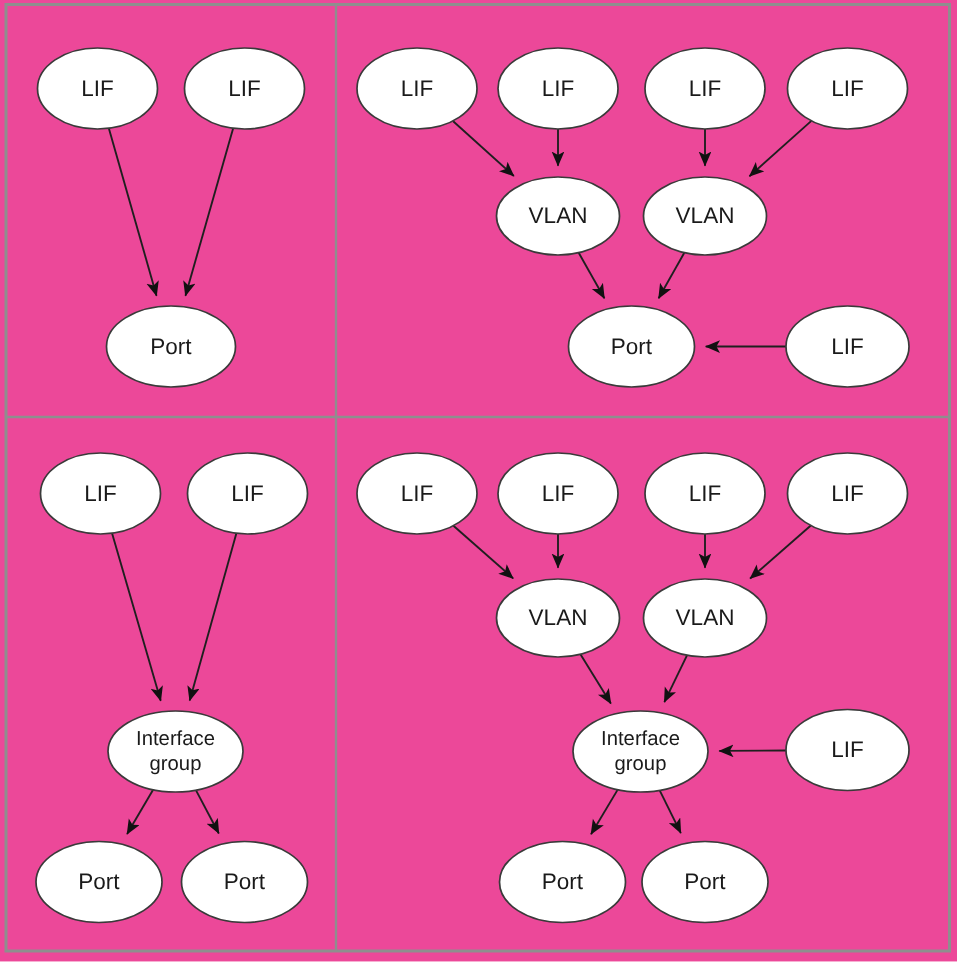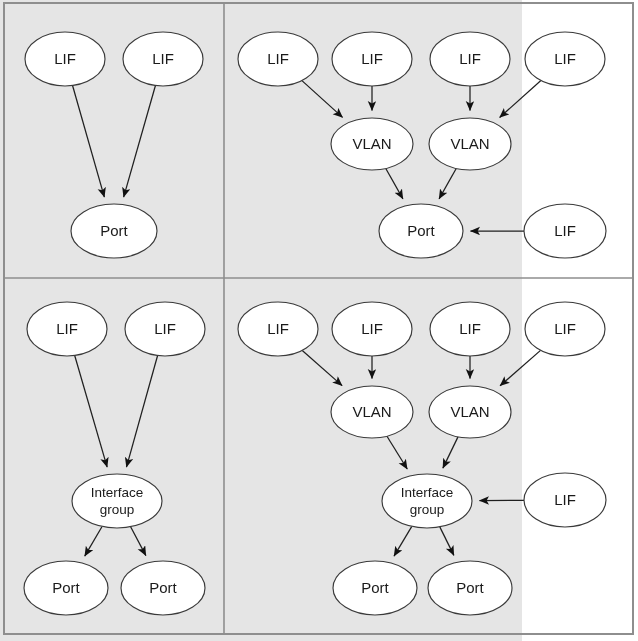--- a/index.html
+++ b/index.html
@@ -8,23 +8,23 @@
     background: #ffffff;
   }
   body {
     width: 638px;
     height: 641px;
     font-family: "Liberation Sans", sans-serif;
     overflow: hidden;
   }
   #diagram-root {
     position: relative;
-    width: 522px;
+    width: 638px;
     height: 641px;
-    background: #e5e5e5;
+    background: #ec4899;
   }
   #diagram-svg {
     position: absolute;
     top: 0;
     left: 0;
     width: 638px;
     height: 641px;
     display: block;
   }
   .node-ellipse {

